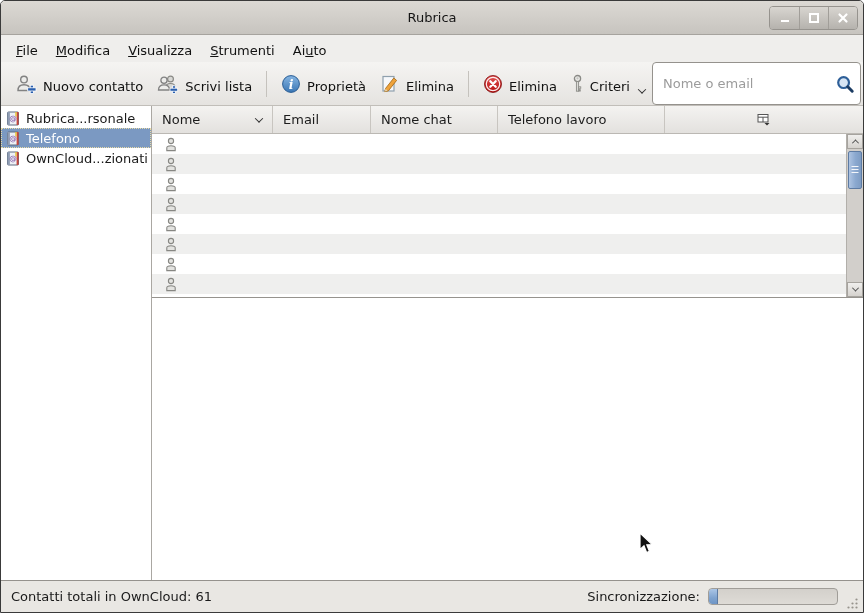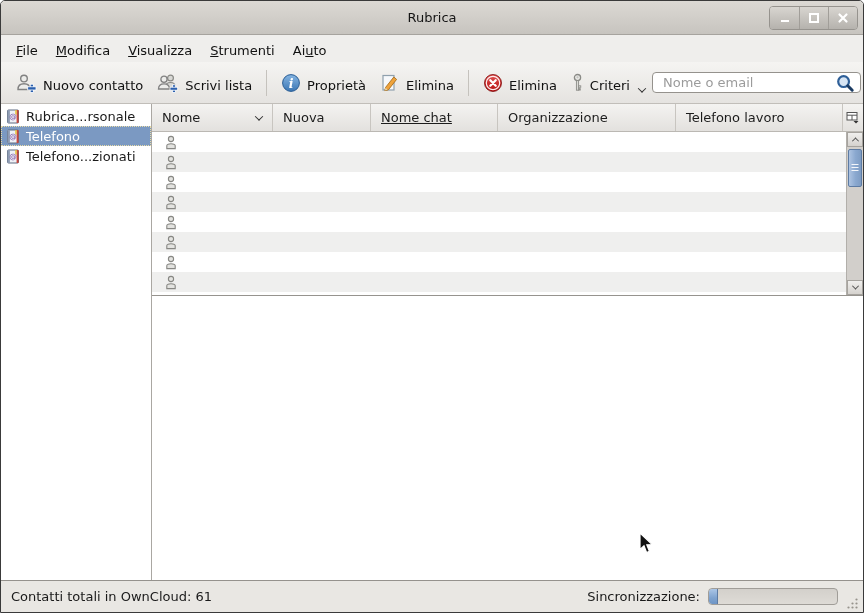--- a/index.html
+++ b/index.html
@@ -20,21 +20,21 @@
   
   .menubar{flex:0 0 27px;background:#efeeec;display:flex;align-items:flex-end;padding-left:6px;}
   .menu-item{padding:4px 9px;color:#111;cursor:default;white-space:nowrap;}
   .menu-item .ak{text-decoration:underline;}
 
   
   .toolbar{flex:0 0 42px;background:linear-gradient(#f5f4f2,#e5e3e0);border-bottom:1px solid #c1beb9;display:flex;align-items:center;padding:0 8px;}
   .tb-btn{display:flex;align-items:flex-end;gap:6px;padding:4px 7px;background:transparent;border:none;font:inherit;color:#111;white-space:nowrap;cursor:default;}
   .tb-sep{width:1px;height:26px;background:#c5c2bd;margin:0 7px;flex:0 0 auto;}
   .chev-down{display:inline-block;width:6px;height:6px;border-right:1.8px solid #2f2f2f;border-bottom:1.8px solid #2f2f2f;transform:rotate(45deg) translate(-1px,-1px);margin-left:3px;}
-  .search-box{margin-left:auto;width:232px;height:21px;background:#fff;border:1px solid #95928d;border-radius:4px;display:flex;align-items:center;padding:0 5px 0 8px;}
+  .search-box{margin-left:auto;width:232px;height:43px;background:#fff;border:1px solid #95928d;border-radius:4px;display:flex;align-items:center;padding:0 5px 0 8px;}
   .search-box input{border:none;outline:none;flex:1;font:inherit;color:#333;min-width:0;background:transparent;}
   .search-box input::placeholder{color:#9b9b9b;}
 
   
   .main{flex:1;display:flex;min-height:0;}
   .sidebar{flex:0 0 151px;background:#fff;border-right:1px solid #aaa7a2;padding-top:2px;}
   .sb-item{height:20px;display:flex;align-items:center;gap:5px;padding-left:5px;white-space:nowrap;overflow:hidden;cursor:default;}
   .sb-item.selected{background:var(--sel);color:#fff;outline:1px dotted #e9dba6;outline-offset:-1px;}
 
   .content{flex:1;display:flex;flex-direction:column;min-width:0;}
@@ -208,39 +208,36 @@
         <span>Telefono</span>
       </div>
         <div class="sb-item">
         <svg width="15" height="15" viewBox="0 0 15 15">
           <rect x="1.5" y="1" width="11" height="13" rx="1" fill="#eef1f6" stroke="#5f6b80" stroke-width="1"></rect>
           <rect x="1.5" y="1" width="2.4" height="13" fill="#8f9db4"></rect>
           <rect x="10.6" y="1" width="1.9" height="13" fill="#c9473d"></rect>
           <rect x="9.3" y="1" width="1.3" height="4.5" fill="#e8c32a"></rect>
           <text x="7" y="10.4" text-anchor="middle" font-family="DejaVu Sans, sans-serif" font-size="7.5" fill="#7a4fa0">@</text>
         </svg>
-        <span>Telefono...zionati</span>
+        <span>OwnCloud...zionati</span>
       </div>
       </div>
 
     <div class="content">
 
       <div class="thead" id="thead">
           <div class="th" style="width: 121px; flex: 0 0 121px;">
           <span>Nome</span>
         <span class="chev-down sort"></span>
           </div>
           <div class="th" style="width: 98px; flex: 0 0 98px;">
-          <span>Nuova</span>
-        </div>
-          <div class="th" style="width: 127px; flex: 0 0 127px; text-decoration: underline;">
+          <span>Email</span>
+        </div>
+          <div class="th" style="width: 127px; flex: 0 0 127px;">
           <span>Nome chat</span>
-        </div>
-          <div class="th" style="width: 178px; flex: 0 0 178px;">
-          <span>Organizzazione</span>
         </div>
           <div class="th" style="width: 167px; flex: 0 0 167px;">
           <span>Telefono lavoro</span>
         </div>
           <div class="th th-picker">
             <svg width="14" height="13" viewBox="0 0 14 13">
               <rect x="1" y="1.5" width="10" height="7.5" fill="#fff" stroke="#555" stroke-width="1"></rect>
               <line x1="1" y1="4.2" x2="11" y2="4.2" stroke="#555" stroke-width="1"></line>
               <line x1="6" y1="4.2" x2="6" y2="9" stroke="#555" stroke-width="1"></line>
               <path d="M7.5,10 L12.5,10 L10,12.6 Z" fill="#333"></path>

